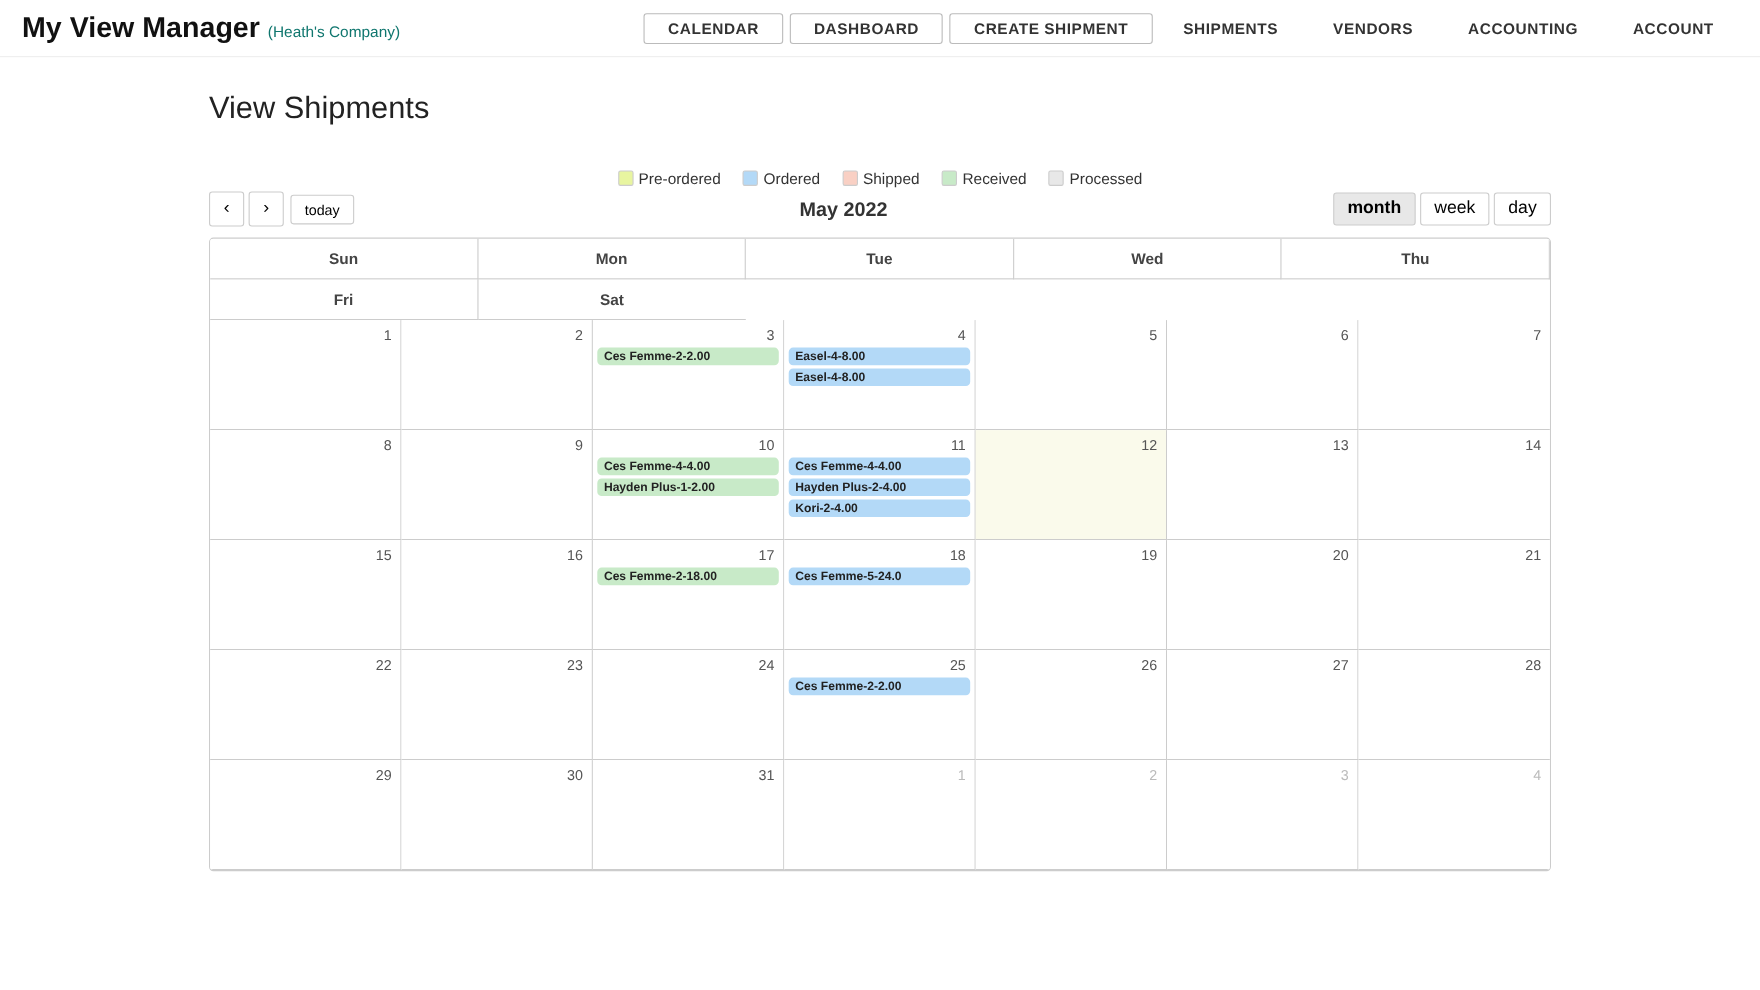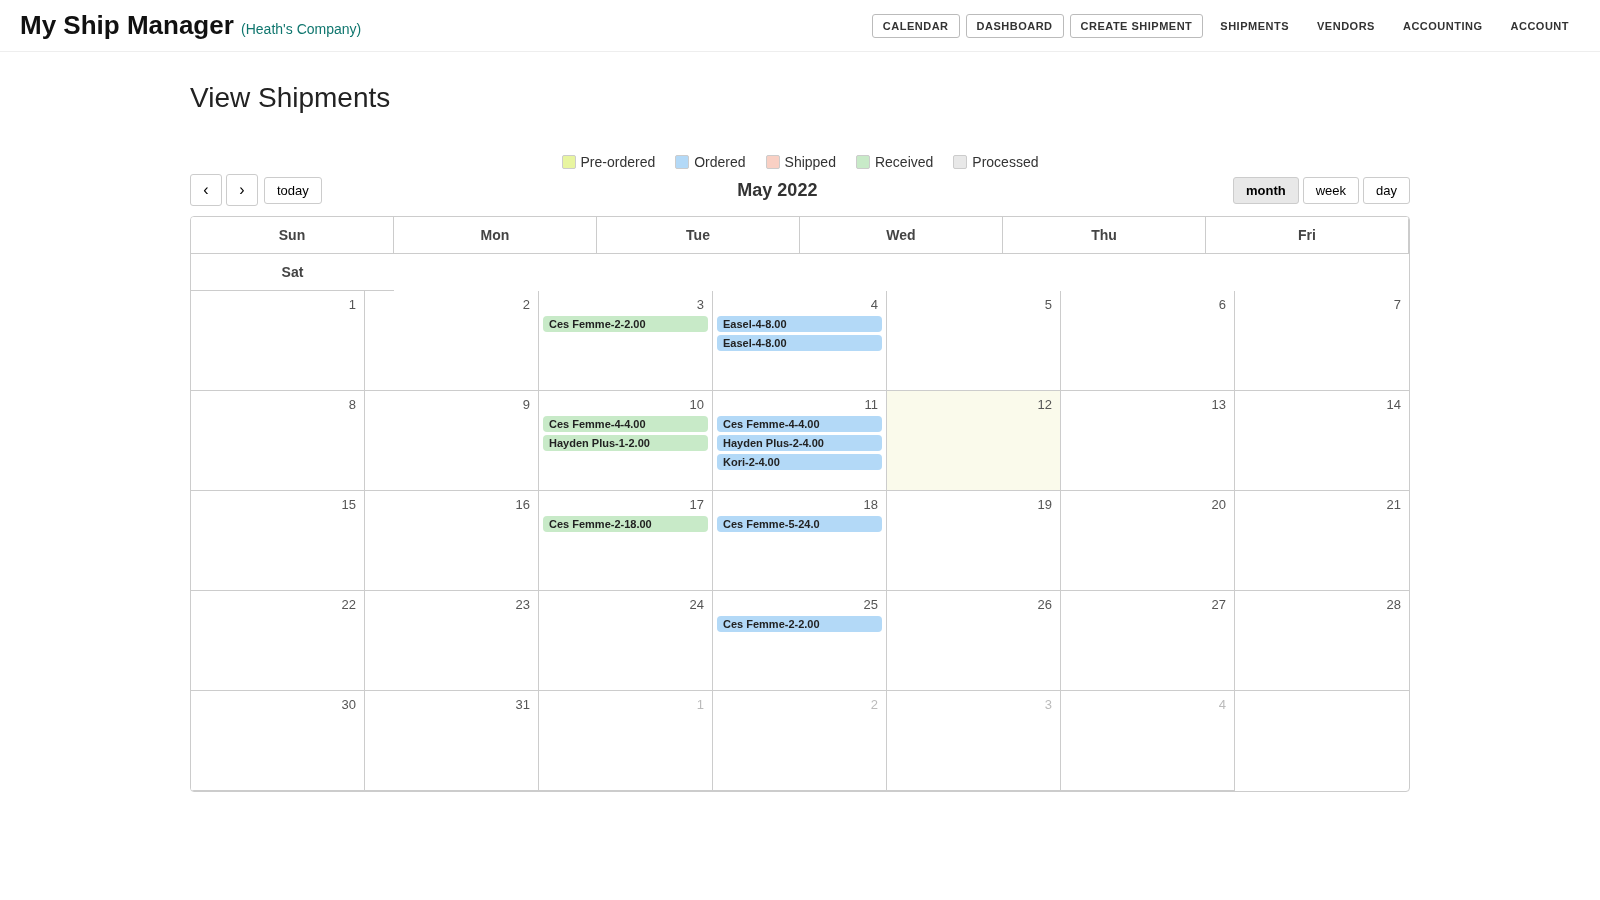--- a/index.html
+++ b/index.html
@@ -24,22 +24,22 @@
       color: #0f766e;
       font-weight: normal;
     }
     .header-nav {
       margin-left: auto;
       display: flex;
       gap: 6px;
       align-items: center;
     }
     .nav-item {
-      padding: 5px 10px;
-      font-size: 11px;
+      padding: 5px 21px;
+      font-size: 14px;
       font-weight: 600;
       color: #333;
       cursor: pointer;
       border: 1px solid transparent;
       border-radius: 3px;
       text-decoration: none;
       letter-spacing: 0.5px;
     }
     .nav-item.bordered { border-color: #bbb; }
     .nav-item.active { font-weight: 800; }
@@ -114,34 +114,34 @@
     }
     .view-btns {
       display: flex;
       gap: 4px;
     }
     .view-btn {
       padding: 5px 12px;
       border: 1px solid #ccc;
       background: #fff;
       cursor: pointer;
-      font-size: 13px;
+      font-size: 16px;
       border-radius: 3px;
     }
     .view-btn.active { background: #e8e8e8; font-weight: 600; }
 
     
     .calendar {
       border: 1px solid #ccc;
       border-radius: 4px;
       overflow: hidden;
     }
     .cal-header {
       display: grid;
-      grid-template-columns: repeat(6, 1fr);
+      grid-template-columns: repeat(5, 1fr);
       background: #fff;
     }
     .cal-header-cell {
       padding: 10px 0;
       text-align: center;
       font-size: 14px;
       font-weight: 700;
       border-bottom: 1px solid #ccc;
       border-right: 1px solid #ccc;
       color: #444;
@@ -188,21 +188,21 @@
       cursor: pointer;
     }
     .event-ordered { background: #b3d9f7; color: #222; }
     .event-received { background: #c8eac8; color: #222; }
   </style>
 </head>
 <body>
 
 <header class="header">
   <div class="header-logo">
-    <span>My Ship Manager</span>
+    <span>My View Manager</span>
     <span class="header-company">(Heath's Company)</span>
   </div>
   <nav class="header-nav">
 
   <a class="nav-item bordered" href="#">CALENDAR</a>
       <a class="nav-item bordered" href="#">DASHBOARD</a>
       <a class="nav-item bordered" href="#">CREATE SHIPMENT</a>
       <a class="nav-item active" href="#">SHIPMENTS</a>
       <a class="nav-item" href="#">VENDORS</a>
       <a class="nav-item" href="#">ACCOUNTING</a>
@@ -366,20 +366,23 @@
         <div class="cal-cell">
           <div class="cal-day-num">26</div>
         </div>
         <div class="cal-cell">
           <div class="cal-day-num">27</div>
         </div>
         <div class="cal-cell">
           <div class="cal-day-num">28</div>
         </div>
         <div class="cal-cell">
+          <div class="cal-day-num">29</div>
+        </div>
+        <div class="cal-cell">
           <div class="cal-day-num">30</div>
         </div>
         <div class="cal-cell">
           <div class="cal-day-num">31</div>
         </div>
         <div class="cal-cell other-month">
           <div class="cal-day-num">1</div>
         </div>
         <div class="cal-cell other-month">
           <div class="cal-day-num">2</div>

